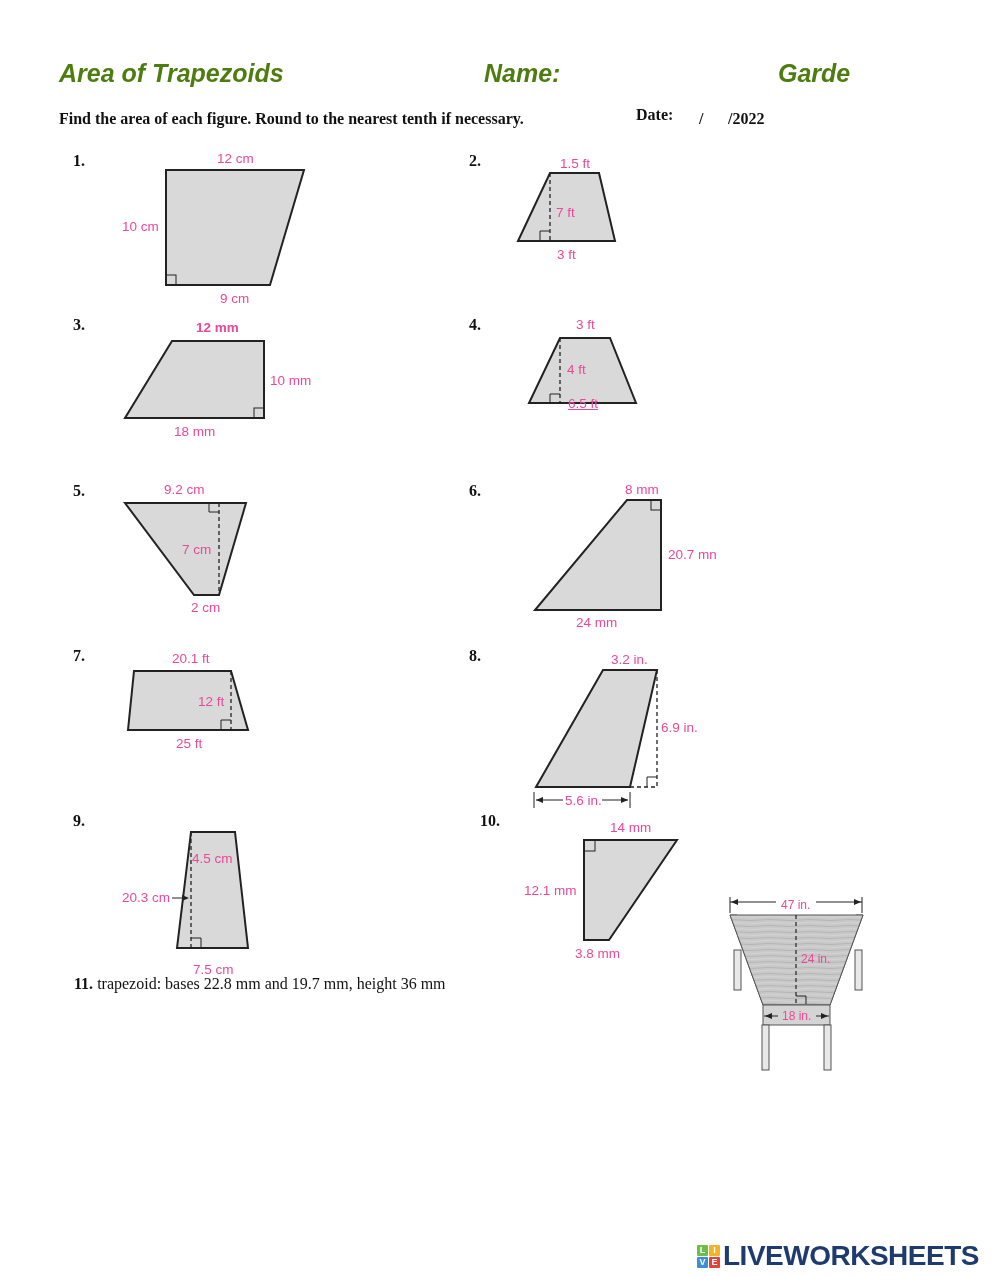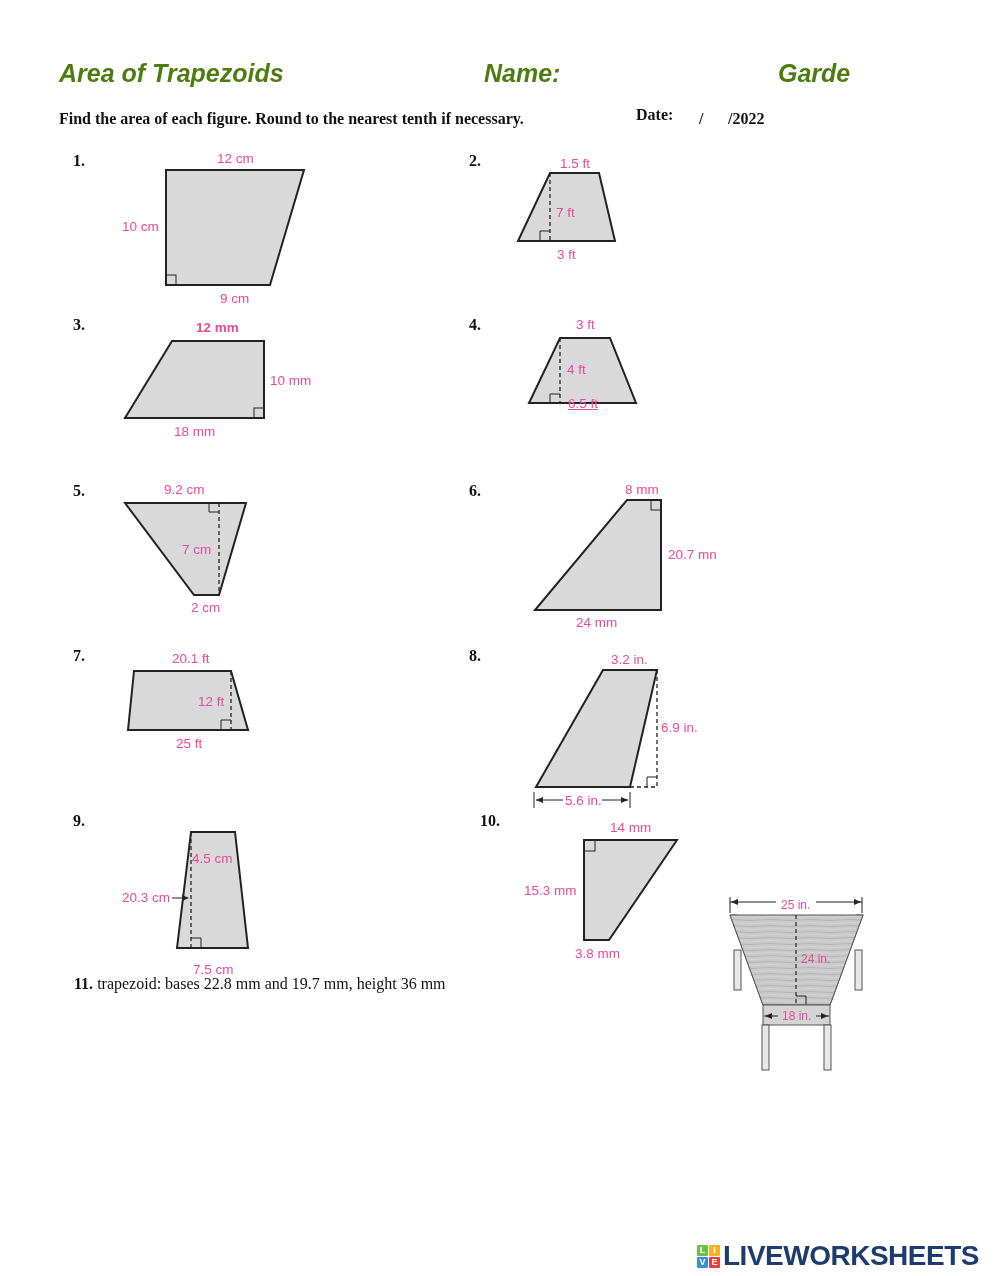--- a/index.html
+++ b/index.html
@@ -124,21 +124,21 @@
 <div class="abs dim" style="left:192px; top:815px;margin-top:36px;">4.5 cm</div>
 <div class="abs dim" style="left:122px; top:890px;">20.3 cm</div>
 <div class="abs dim" style="left:193px; top:954px;margin-top:8px;">7.5 cm</div>
 
 <div class="abs qnum" style="left:480px; top:812px;">10.</div>
 <svg class="fig" style="left:0; top:0;" width="1000" height="1276">
   <polygon points="584,840 677,840 609,940 584,940" fill="#d9d9d9" stroke="#222" stroke-width="2"></polygon>
   <rect x="584" y="840" width="11" height="11" fill="none" stroke="#222" stroke-width="1"></rect>
 </svg>
 <div class="abs dim" style="left:610px; top:820px;">14 mm</div>
-<div class="abs dim" style="left:524px; top:883px;">15.3 mm</div>
+<div class="abs dim" style="left:524px; top:883px;">12.1 mm</div>
 <div class="abs dim" style="left:575px; top:946px;">3.8 mm</div>
 
 <div class="abs q11" style="left:74px; top:975px;">
   <b>11.</b>
   <span>trapezoid: bases 22.8 mm and 19.7 mm, height 36 mm</span>
 </div>
 
 <svg class="fig" style="left:0; top:0;" width="1000" height="1276">
   <defs>
     <pattern id="wood" width="40" height="6" patternUnits="userSpaceOnUse">
@@ -169,21 +169,21 @@
   <line x1="862" y1="897" x2="862" y2="913" stroke="#222" stroke-width="1"></line>
   <polygon points="731,902 738,899 738,905" fill="#222"></polygon>
   <polygon points="861,902 854,899 854,905" fill="#222"></polygon>
   <rect x="776" y="896" width="40" height="12" fill="#fff"></rect>
 
   <line x1="764" y1="1016" x2="829" y2="1016" stroke="#222" stroke-width="1"></line>
   <polygon points="765,1016 772,1013 772,1019" fill="#222"></polygon>
   <polygon points="828,1016 821,1013 821,1019" fill="#222"></polygon>
   <rect x="778" y="1009" width="38" height="14" fill="#d4d4d4"></rect>
 </svg>
-<div class="abs dim" style="left:781px; top:898px; font-size:12px;">25 in.</div>
+<div class="abs dim" style="left:781px; top:898px; font-size:12px;">47 in.</div>
 <div class="abs dim" style="left:801px; top:952px; font-size:12px;">24 in.</div>
 <div class="abs dim" style="left:782px; top:1009px; font-size:12px;">18 in.</div>
 
 <div class="logo">
   <div class="logo-grid">
     <span style="background:#6cc04a;">L</span>
     <span style="background:#f5b324;">I</span>
     <span style="background:#3a8fd6;">V</span>
     <span style="background:#e5403a;">E</span>
   </div>

